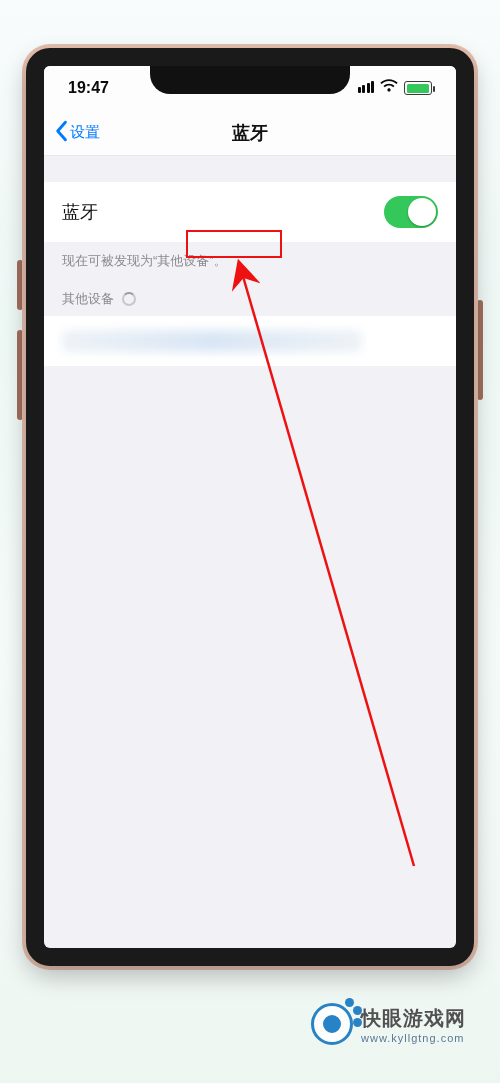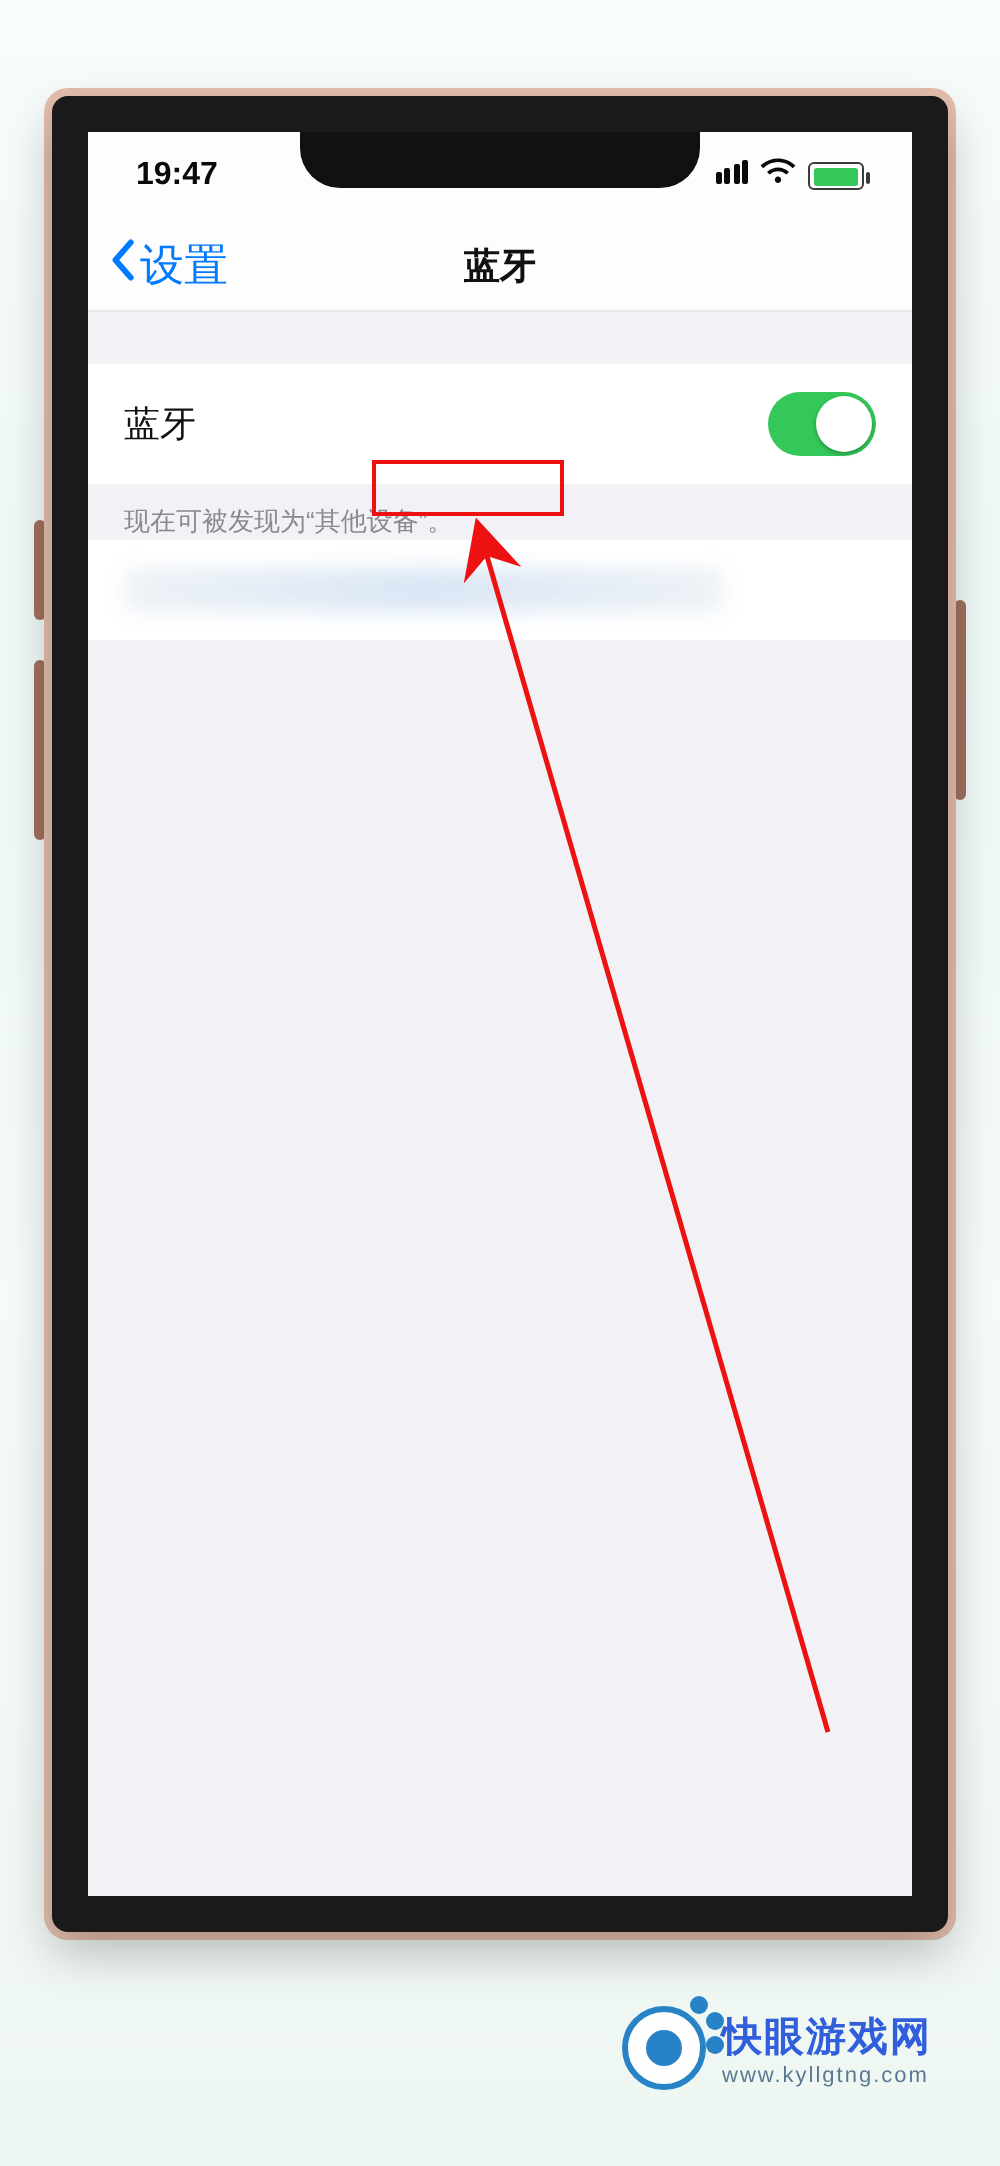--- a/index.html
+++ b/index.html
@@ -15,21 +15,21 @@
       position:absolute; inset:0;
       background: linear-gradient(180deg,#f8fcfc 0%,#eef8f5 30%,#f5fbf9 60%,#eef6f2 100%);
     }
     .phone-frame {
       position: absolute;
       left: 26px;
       top: 48px;
       width: 448px;
       height: 918px;
       border: 18px solid #1a1a1a;
-      border-radius: 8px;
+      border-radius: 24px;
       background: #6d28d9;
       box-shadow: 0 10px 24px rgba(0,0,0,.25), inset 0 0 0 2px #333, 0 0 0 4px #e6bfae;
       overflow: hidden;
     }
     
     .btn-side { position:absolute; background:#a06f5d; border-radius:4px; }
     .btn-vol1 { left:17px; top:260px; width:6px; height:50px; }
     .btn-vol2 { left:17px; top:330px; width:6px; height:90px; }
     .btn-pwr  { right:17px; top:300px; width:6px; height:100px; }
 
@@ -43,21 +43,21 @@
       height:44px; display:flex; align-items:center; justify-content:space-between;
       padding:0 24px; font-weight:600; font-size:16px; color:#0a0a0a; background:#fdfdfd;
     }
     .status-right { display:flex; align-items:center; gap:6px; }
     .navbar {
       height:46px; position:relative; display:flex; align-items:center; justify-content:center;
       background:#fdfdfd; border-bottom:1px solid #e8e8ea;
     }
     .back-btn {
       position:absolute; left:10px; top:0; bottom:0; display:flex; align-items:center;
-      color:#007aff; font-size:22px;
+      color:#007aff; font-size:15px;
     }
     .back-btn .chev { margin-right:2px; }
     .nav-title { font-size:18px; font-weight:600; color:#111; }
 
     .content { background:#f2f2f6; }
     .group-gap { height:26px; }
     .cell {
       background:#fff; padding:14px 18px; display:flex; align-items:center;
       justify-content:space-between;
     }
@@ -105,21 +105,21 @@
     
     .overlay { position:absolute; inset:0; pointer-events:none; z-index:30; }
     .red-box { position:absolute; border:2px solid #e11; }
 
     
     .wm {
       position:absolute; right:34px; bottom:38px; display:flex; align-items:center; gap:8px; z-index:40;
     }
     .wm-icon { width:42px; height:42px; border-radius:50%; border:3px solid #1277c2; display:flex; align-items:center; justify-content:center; position:relative; background:#fff;}
     .wm-icon .eye { width:18px; height:18px; background:#1277c2; border-radius:50% 50% 50% 50%; transform:rotate(45deg); }
-    .wm-text strong{ font-size:20px; color:#1d4ed8; letter-spacing:1px;text-align:center;}
+    .wm-text strong{ font-size:20px; color:#404040; letter-spacing:1px;text-align:center;}
     .wm-text small{ display:block; font-size:11px; color:#4a6b88; letter-spacing:1px;}
     .wm-eye{ position:absolute; width:9px; height:9px; background:#1277c2; border-radius:50%;}
     .e1{top:-8px;right:-4px}.e2{top:0;right:-12px}.e3{top:12px;right:-12px}
     .wm-opac{opacity:.9}
   </style>
 </head>
 <body>
 
 <div class="page-bg"></div>
 
@@ -164,20 +164,24 @@
       <div class="group-gap"></div>
 
       <div class="cell">
         <span class="cell-label">蓝牙</span>
         <span class="switch"></span>
       </div>
 
       <div class="hint-text">现在可被发现为“其他设备”。</div>
 
 
+      <div class="section-header">
+        <span>其他设备</span>
+        <span class="spinner"></span>
+      </div>
       <div class="blur-row-other">
         <div class="blur-left2"></div>
       </div>
     </div>
 
     <div class="overlay">
       <div class="red-box" style="left:142px; top:164px; width:96px; height:28px;"></div>
       <svg width="100%" height="100%" style="position:absolute;inset:0;">
         <defs>
           <marker id="ah" markerWidth="12" markerHeight="12" refX="9" refY="6" orient="auto">

